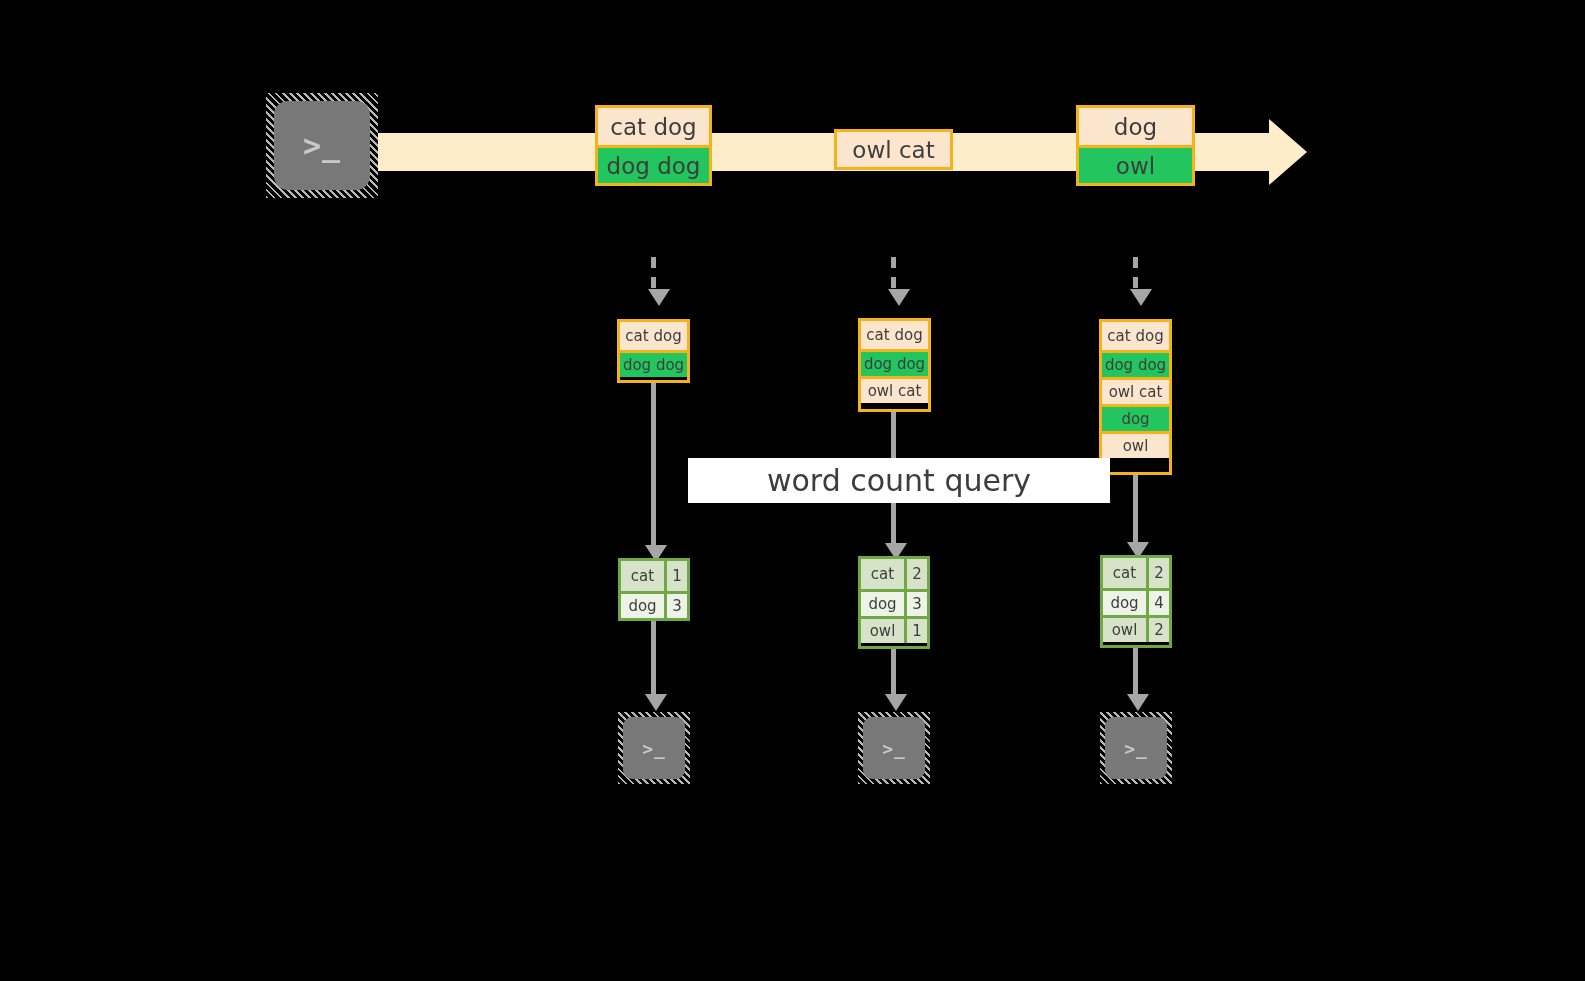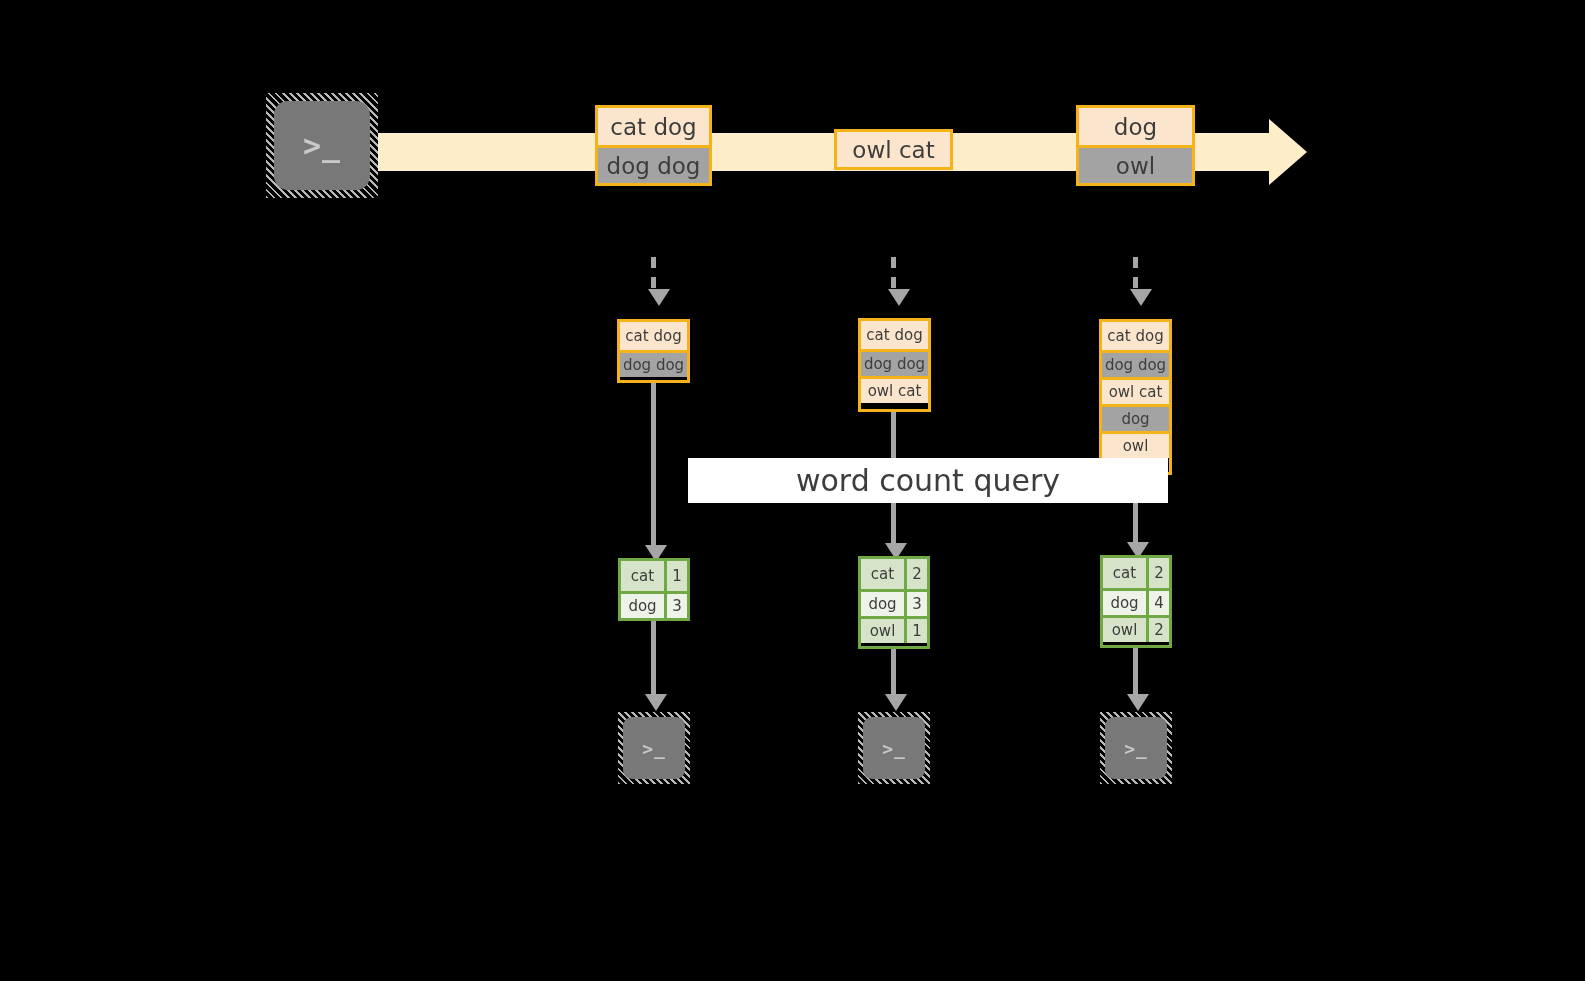--- a/index.html
+++ b/index.html
@@ -23,21 +23,21 @@
   .band{position:absolute;background:#fdeec9;}
   .bandhead{position:absolute;width:0;height:0;
       border-top:33px solid transparent;border-bottom:33px solid transparent;
       border-left:38px solid #fdeec9;}
 
   
   .msgbox{position:absolute;box-sizing:border-box;border:3px solid #f6b319;}
   .msgbox .row{box-sizing:border-box;display:flex;align-items:center;
       justify-content:center;color:#3d3d3d;white-space:nowrap;}
   .msgbox .row.a{background:#fce5cd;}
-  .msgbox .row.b{background:#a3a3a3;}
+  .msgbox .row.b{background:#22c55e;}
   .msgbox .row + .row{border-top:3px solid #f6b319;}
 
   
   .kvbox{position:absolute;box-sizing:border-box;border:3px solid #6fa845;}
   .kvbox .krow{display:flex;box-sizing:border-box;}
   .kvbox .krow + .krow{border-top:3px solid #6fa845;}
   .kvbox .k,.kvbox .v{box-sizing:border-box;display:flex;align-items:center;
       justify-content:center;color:#3d3d3d;white-space:nowrap;}
   .kvbox .v{border-left:3px solid #6fa845;}
   .kvbox .krow.a .k,.kvbox .krow.a .v{background:#d6e3c9;}
@@ -181,17 +181,17 @@
 
   <div class="vline" style="left:1133px;top:648px;height:46px;"></div>
   <div class="ahead" style="left:1127px;top:694px;"></div>
 
   <div class="term small" style="left:1100px;top:712px;width:72px;height:72px;">
     <div class="hatch"></div>
     <div class="body"></div>
     <div class="glyph" style="font-size:18px;">&gt;_</div>
   </div>
 
-  <div class="banner" style="left:688px;top:458px;width:480px;height:45px;">
+  <div class="banner" style="left:688px;top:458px;width:422px;height:45px;">
     <span style="font-size:30px;">word count query</span>
   </div>
 
 </div>
 
 </body></html>

